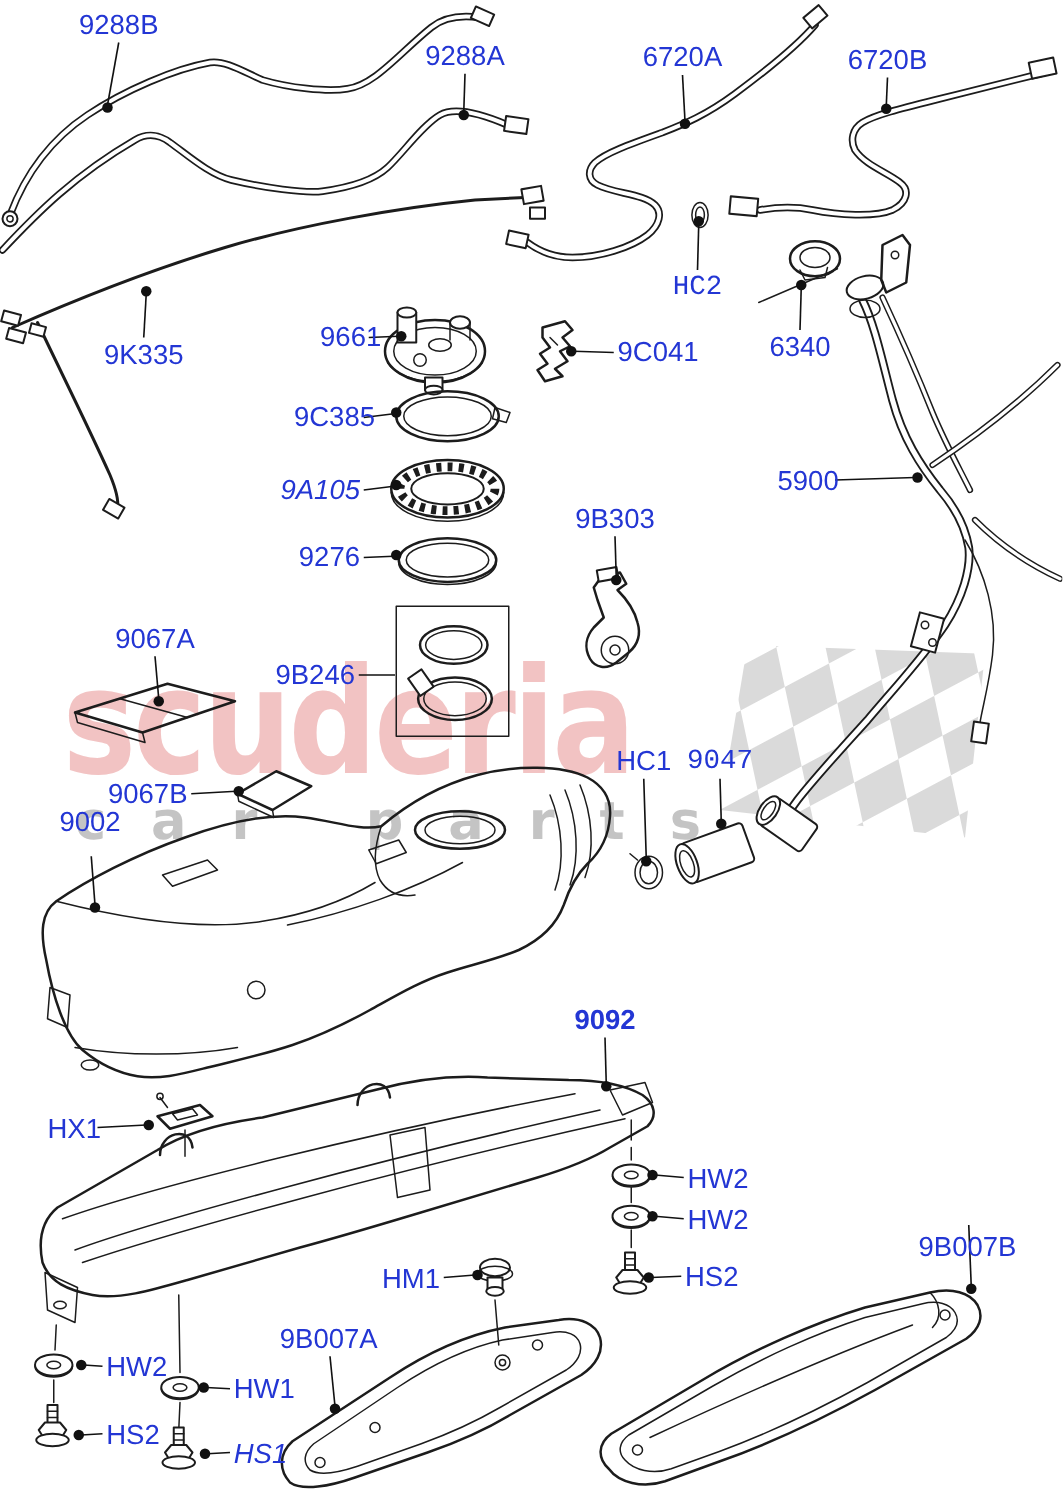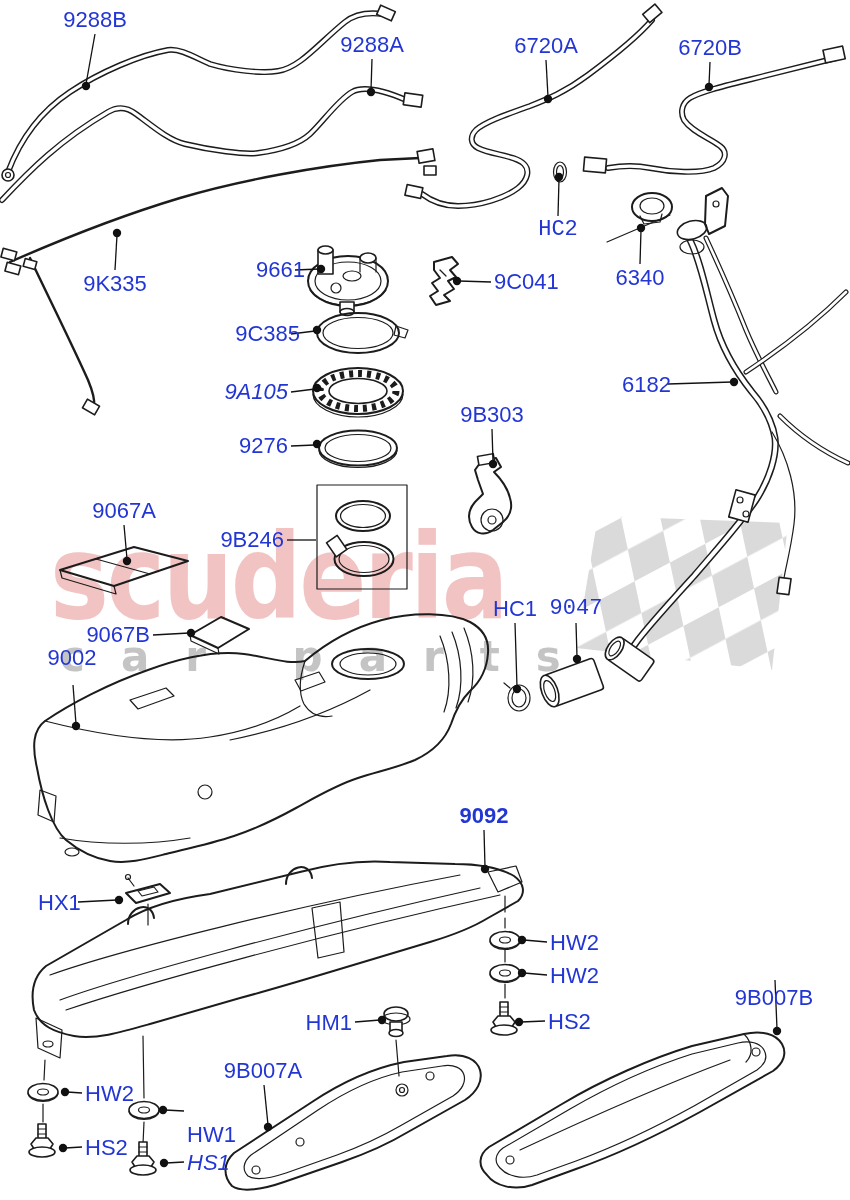--- a/index.html
+++ b/index.html
@@ -364,35 +364,35 @@
       <div class="part-label" style="left: 372px; top: 33px; transform: translateX(-50%);">9288A</div>
       <div class="part-label" style="left: 546px; top: 34px; transform: translateX(-50%);">6720A</div>
       <div class="part-label" style="left: 710px; top: 36px; transform: translateX(-50%);">6720B</div>
       <div class="part-label" style="left: 558px; top: 218px; transform: translateX(-50%); font-family: Liberation Mono, monospace;">HC2</div>
       <div class="part-label" style="left: 640px; top: 266px; transform: translateX(-50%);">6340</div>
       <div class="part-label" style="left: 115px; top: 272px; transform: translateX(-50%);">9K335</div>
       <div class="part-label" style="left: 305px; top: 258px; transform: translateX(-100%);">9661</div>
       <div class="part-label" style="left: 494px; top: 270px;">9C041</div>
       <div class="part-label" style="left: 288px; top: 322px; transform: translateX(-100%); margin-left: 12px;">9C385</div>
       <div class="part-label" style="left: 288px; top: 380px; transform: translateX(-100%); font-style: italic;">9A105</div>
-      <div class="part-label" style="left: 622px; top: 373px;">6182</div>
+      <div class="part-label" style="left: 622px; top: 373px;">5900</div>
       <div class="part-label" style="left: 288px; top: 434px; transform: translateX(-100%);">9276</div>
       <div class="part-label" style="left: 492px; top: 403px; transform: translateX(-50%);">9B303</div>
       <div class="part-label" style="left: 124px; top: 499px; transform: translateX(-50%);">9067A</div>
       <div class="part-label" style="left: 284px; top: 528px; transform: translateX(-100%);">9B246</div>
       <div class="part-label" style="left: 150px; top: 623px; transform: translateX(-100%);">9067B</div>
       <div class="part-label" style="left: 72px; top: 646px; transform: translateX(-50%);">9002</div>
       <div class="part-label" style="left: 515px; top: 597px; transform: translateX(-50%);">HC1</div>
       <div class="part-label" style="left: 576px; top: 597px; transform: translateX(-50%); font-family: Liberation Mono, monospace;">9047</div>
       <div class="part-label" style="left: 484px; top: 804px; transform: translateX(-50%); font-weight: bold;">9092</div>
       <div class="part-label" style="left: 38px; top: 891px;">HX1</div>
       <div class="part-label" style="left: 352px; top: 1011px; transform: translateX(-100%);">HM1</div>
       <div class="part-label" style="left: 263px; top: 1059px; transform: translateX(-50%);">9B007A</div>
       <div class="part-label" style="left: 774px; top: 986px; transform: translateX(-50%);">9B007B</div>
       <div class="part-label" style="left: 550px; top: 931px;">HW2</div>
       <div class="part-label" style="left: 550px; top: 964px;">HW2</div>
       <div class="part-label" style="left: 548px; top: 1010px;">HS2</div>
       <div class="part-label" style="left: 85px; top: 1082px;">HW2</div>
       <div class="part-label" style="left: 85px; top: 1136px;">HS2</div>
-      <div class="part-label" style="left: 187px; top: 1099px; margin-top: 24px;">HW1</div>
+      <div class="part-label" style="left: 187px; top: 1099px;">HW1</div>
       <div class="part-label" style="left: 187px; top: 1151px; font-style: italic;">HS1</div>
     </div>
 </div>
 
 </body></html>

